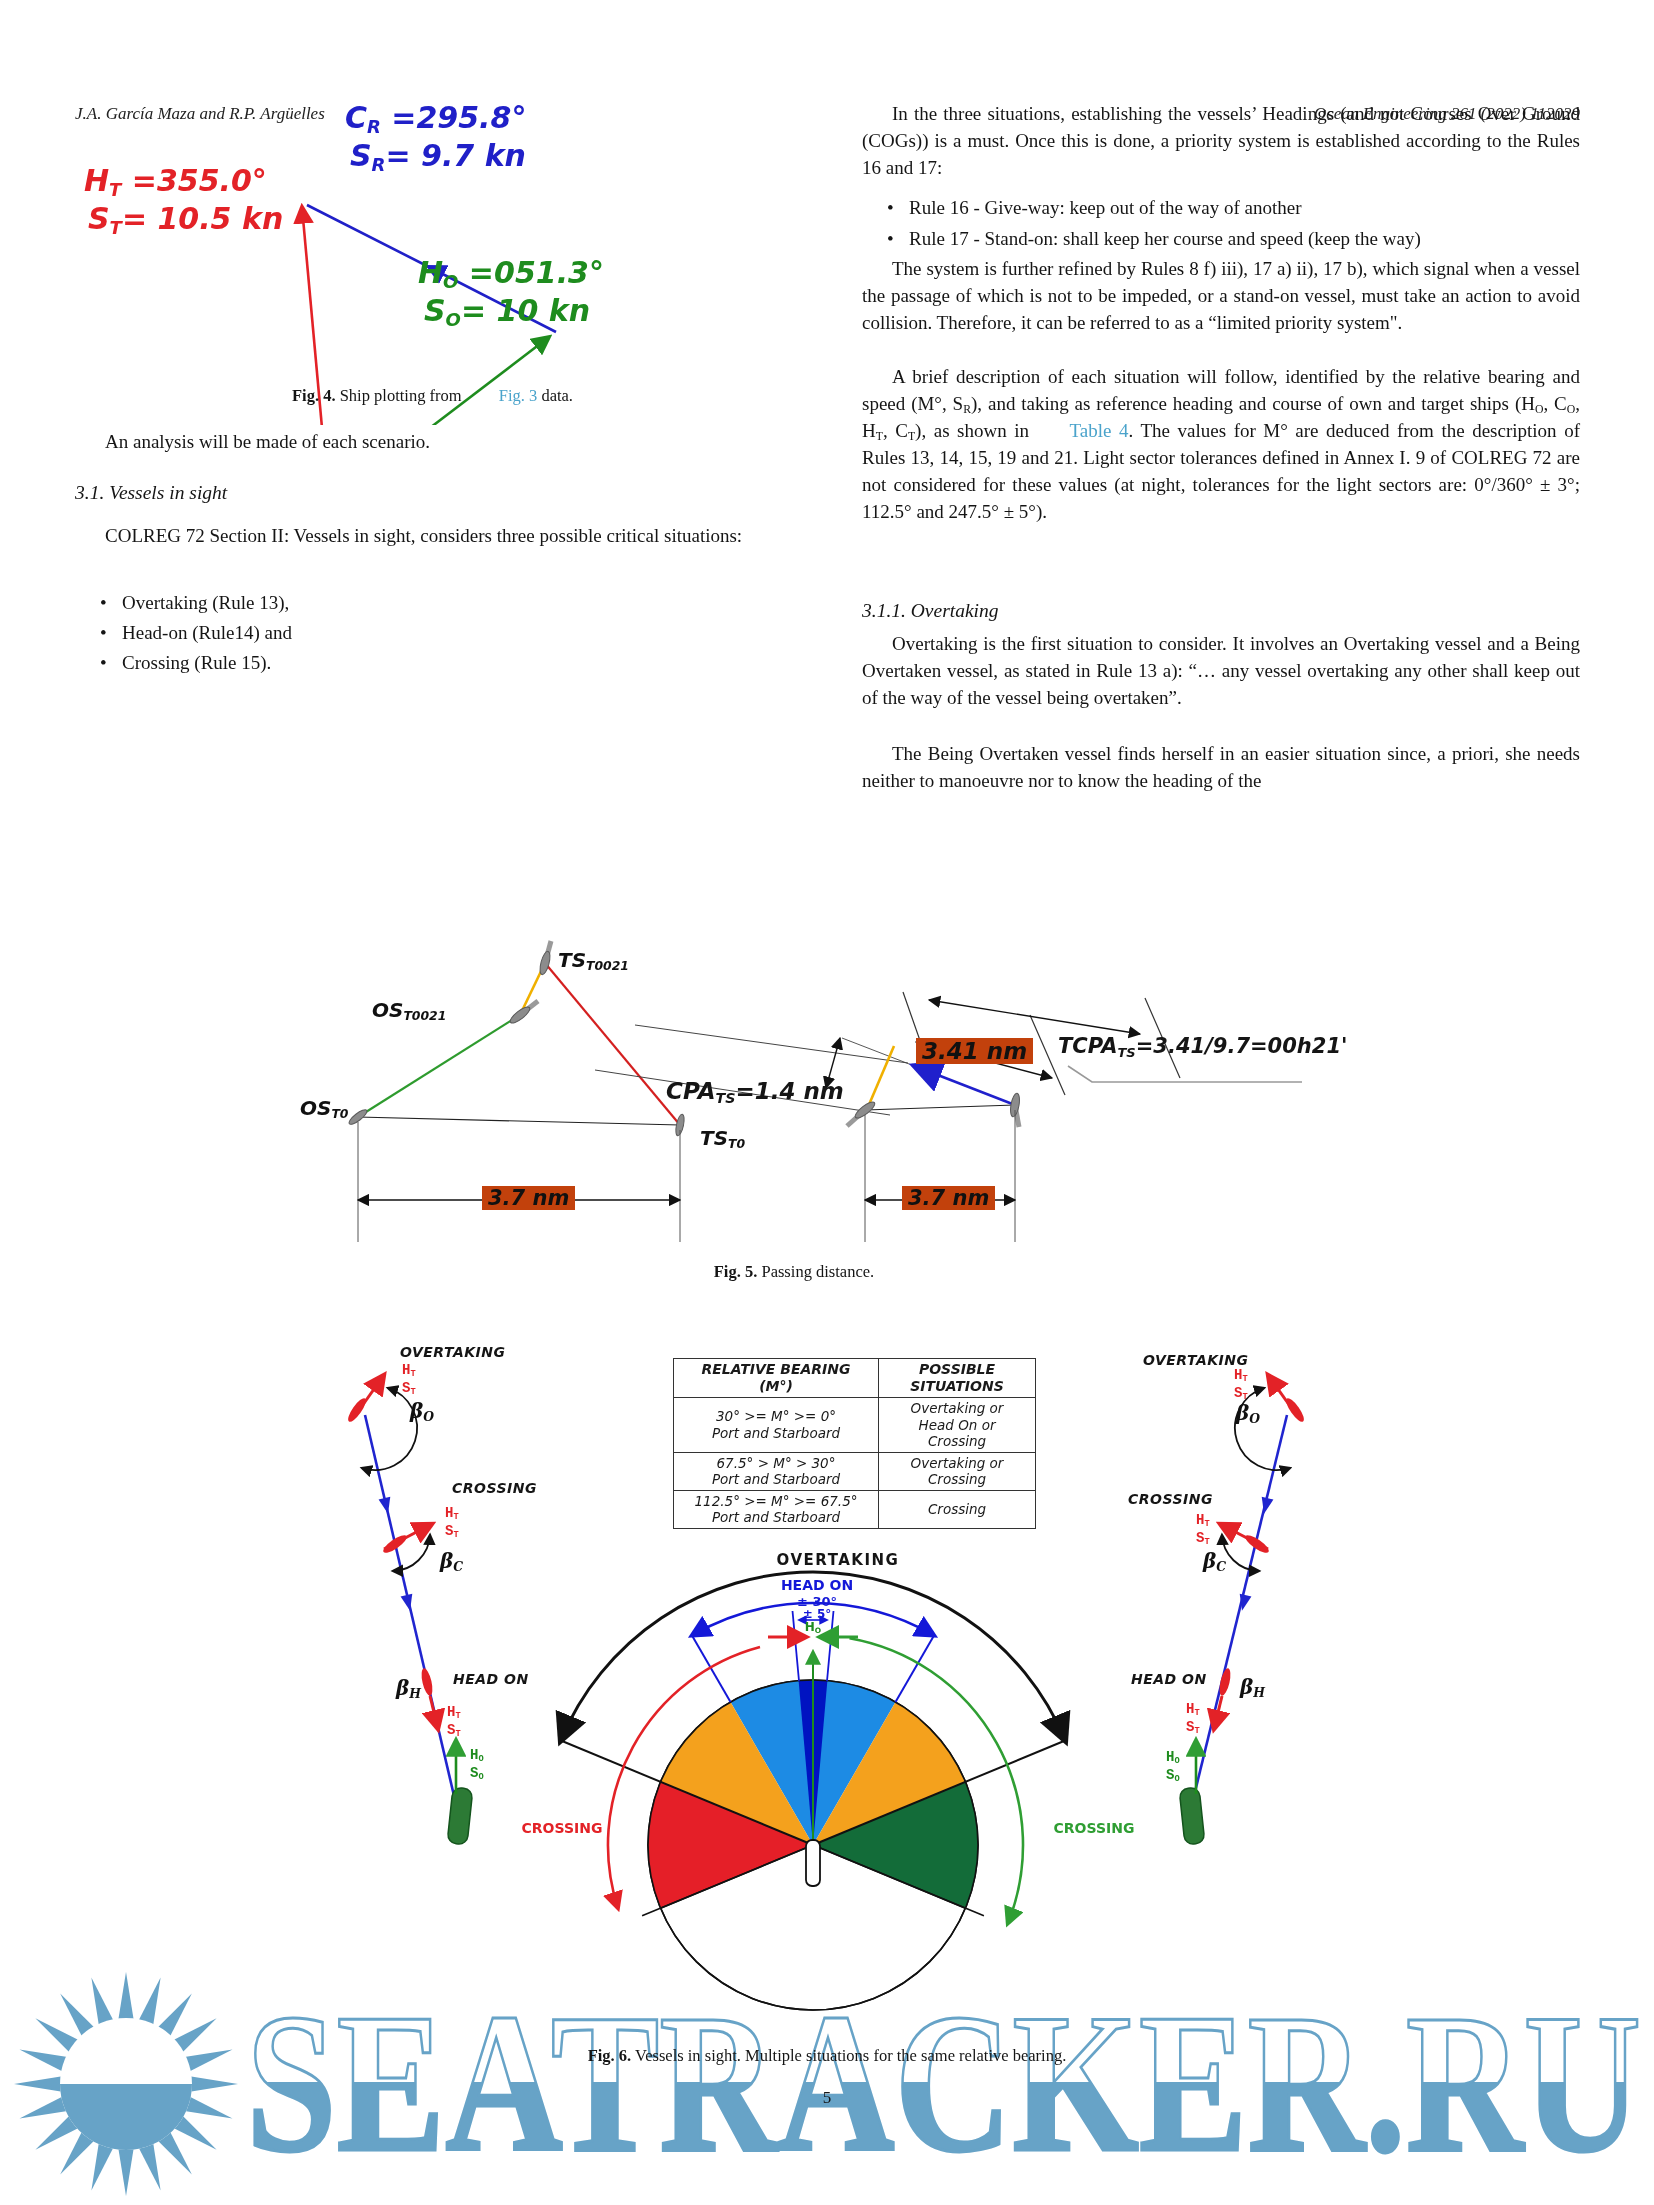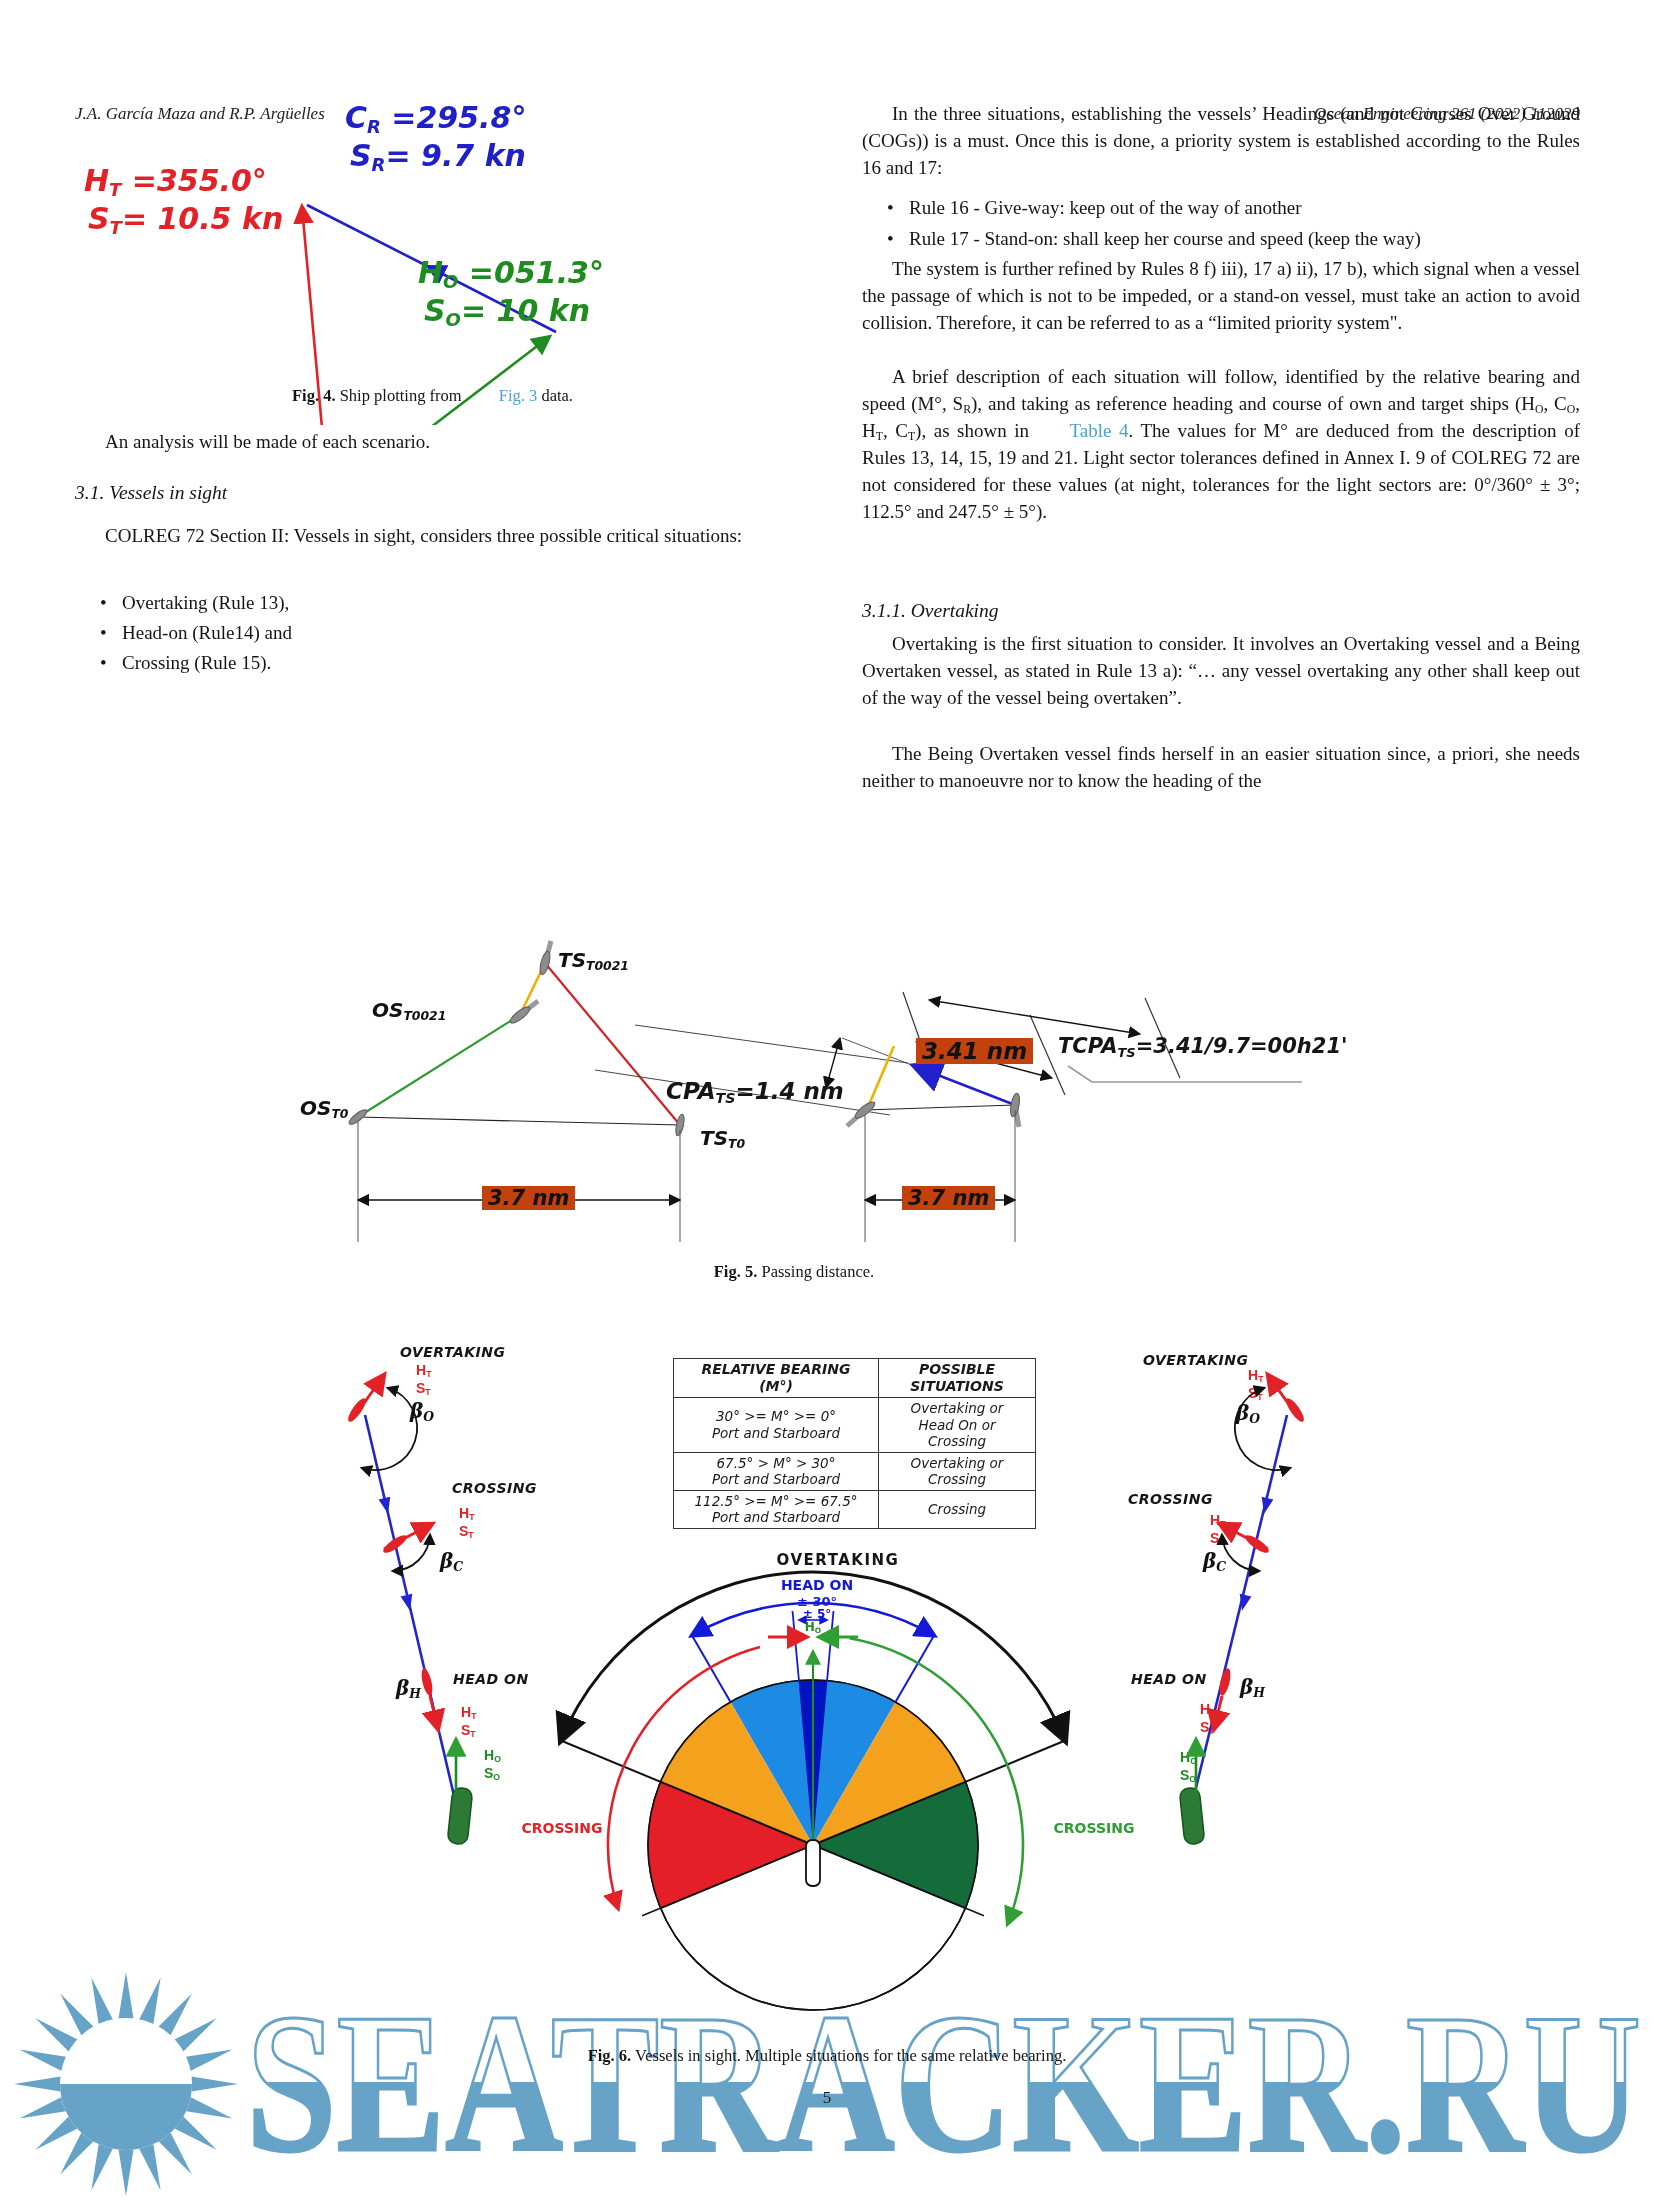--- a/index.html
+++ b/index.html
@@ -17,21 +17,21 @@
   .blist{font-size:19px;}
   .brow{position:relative;padding-left:47px;}
   .bdot{position:absolute;left:25px;top:0;}
   .figlab{font-family:"DejaVu Sans",sans-serif;font-weight:bold;font-style:italic;white-space:nowrap;}
   .f4{font-size:30px;}
   .f4 sub{font-size:60%;}
   .f5lab{font-size:20px;color:#111;}
   .dim{font-size:21px;color:#111;background:#c2410c;padding:0 6px;}
   .roselab{font-family:"DejaVu Sans",sans-serif;font-weight:bold;font-style:normal;white-space:nowrap;}
   .sidehead{font-family:"DejaVu Sans",sans-serif;font-weight:bold;font-style:italic;font-size:14px;letter-spacing:0.5px;white-space:nowrap;}
-  .hts{font-family:Liberation Sans, sans-serif;font-weight:bold;font-size:14px;line-height:18px;white-space:nowrap;margin-left:14px;}
+  .hts{font-family:Liberation Mono, monospace;font-weight:bold;font-size:14px;line-height:18px;white-space:nowrap;}
   .red{color:#e32227;}
   .grn{color:#1e8c1e;}
   .beta{font-family:"DejaVu Serif",serif;font-style:italic;font-weight:bold;font-size:20px;color:#111;white-space:nowrap;}
   .tbl{border-collapse:collapse;table-layout:fixed;width:362px;background:#fff;
        font-family:"DejaVu Sans",sans-serif;font-style:italic;color:#1a1a1a;}
   .tbl td{border:1.4px solid #333;text-align:center;vertical-align:middle;padding:2px 2px;}
   .tbl .th{font-weight:bold;font-size:14px;line-height:17px;}
   .tbl .tc{font-size:13.5px;line-height:16.5px;}
   .pageno{font-size:17px;text-align:center;}
 </style>

